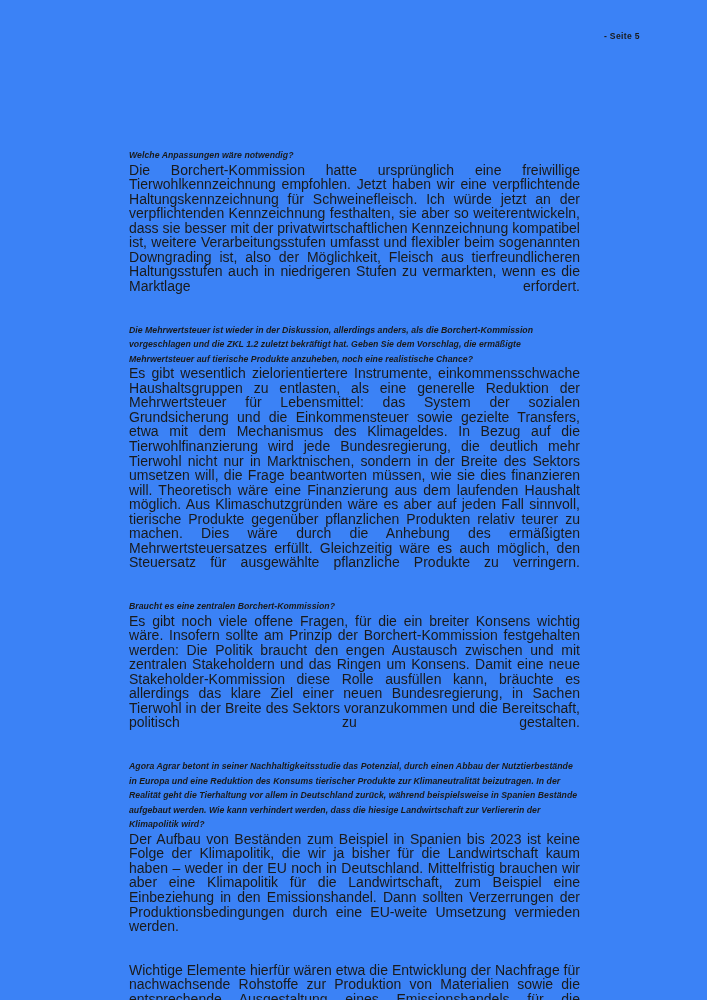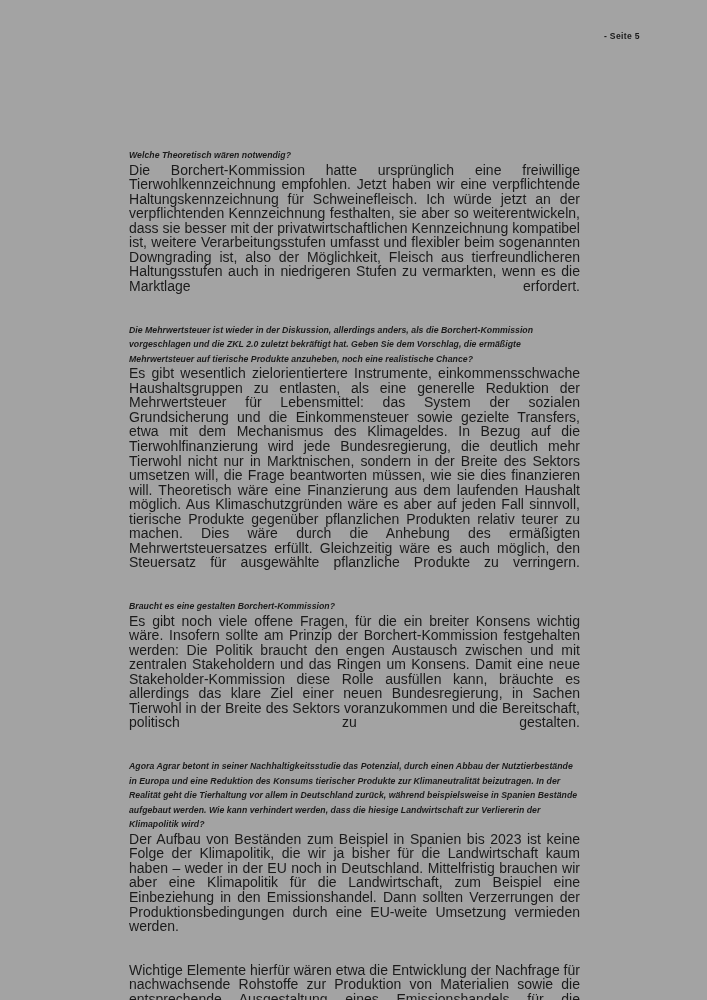--- a/index.html
+++ b/index.html
@@ -13,21 +13,21 @@
     height: 1000px;
     font-family: "Liberation Sans", "DejaVu Sans", sans-serif;
     color: #1a1a1a;
     -webkit-font-smoothing: antialiased;
     overflow: hidden;
   }
   .page {
     position: relative;
     width: 707px;
     height: 1000px;
-    background: #a3a3a3;
+    background: #3b82f6;
     box-sizing: border-box;
   }
   .page-header {
     position: absolute;
     top: 31px;
     right: 67px;
     font-size: 8.6px;
     font-weight: bold;
     letter-spacing: 0.35px;
     color: #1a1a1a;
@@ -76,31 +76,31 @@
 </head>
 <body>
 
 <div class="page">
 
   <div class="page-header">- Seite 5</div>
 
   <div class="content">
 
     <section class="qa-block">
-      <p class="question">Welche Theoretisch wären notwendig?</p>
+      <p class="question">Welche Anpassungen wäre notwendig?</p>
       <p class="answer">Die Borchert-Kommission hatte ursprünglich eine freiwillige Tierwohlkennzeichnung empfohlen. Jetzt haben wir eine verpflichtende Haltungskennzeichnung für Schweinefleisch. Ich würde jetzt an der verpflichtenden Kennzeichnung festhalten, sie aber so weiterentwickeln, dass sie besser mit der privatwirtschaftlichen Kennzeichnung kompatibel ist, weitere Verarbeitungsstufen umfasst und flexibler beim sogenannten Downgrading ist, also der Möglichkeit, Fleisch aus tierfreundlicheren Haltungsstufen auch in niedrigeren Stufen zu vermarkten, wenn es die Marktlage erfordert.</p>
     </section>
 
     <section class="qa-block">
-      <p class="question">Die Mehrwertsteuer ist wieder in der Diskussion, allerdings anders, als die Borchert-Kommission vorgeschlagen und die ZKL 2.0 zuletzt bekräftigt hat. Geben Sie dem Vorschlag, die ermäßigte Mehrwertsteuer auf tierische Produkte anzuheben, noch eine realistische Chance?</p>
+      <p class="question">Die Mehrwertsteuer ist wieder in der Diskussion, allerdings anders, als die Borchert-Kommission vorgeschlagen und die ZKL 1.2 zuletzt bekräftigt hat. Geben Sie dem Vorschlag, die ermäßigte Mehrwertsteuer auf tierische Produkte anzuheben, noch eine realistische Chance?</p>
       <p class="answer">Es gibt wesentlich zielorientiertere Instrumente, einkommensschwache Haushaltsgruppen zu entlasten, als eine generelle Reduktion der Mehrwertsteuer für Lebensmittel: das System der sozialen Grundsicherung und die Einkommensteuer sowie gezielte Transfers, etwa mit dem Mechanismus des Klimageldes. In Bezug auf die Tierwohlfinanzierung wird jede Bundesregierung, die deutlich mehr Tierwohl nicht nur in Marktnischen, sondern in der Breite des Sektors umsetzen will, die Frage beantworten müssen, wie sie dies finanzieren will. Theoretisch wäre eine Finanzierung aus dem laufenden Haushalt möglich. Aus Klimaschutzgründen wäre es aber auf jeden Fall sinnvoll, tierische Produkte gegenüber pflanzlichen Produkten relativ teurer zu machen. Dies wäre durch die Anhebung des ermäßigten Mehrwertsteuersatzes erfüllt. Gleichzeitig wäre es auch möglich, den Steuersatz für ausgewählte pflanzliche Produkte zu verringern.</p>
     </section>
 
     <section class="qa-block">
-      <p class="question">Braucht es eine gestalten Borchert-Kommission?</p>
+      <p class="question">Braucht es eine zentralen Borchert-Kommission?</p>
       <p class="answer">Es gibt noch viele offene Fragen, für die ein breiter Konsens wichtig wäre. Insofern sollte am Prinzip der Borchert-Kommission festgehalten werden: Die Politik braucht den engen Austausch zwischen und mit zentralen Stakeholdern und das Ringen um Konsens. Damit eine neue Stakeholder-Kommission diese Rolle ausfüllen kann, bräuchte es allerdings das klare Ziel einer neuen Bundesregierung, in Sachen Tierwohl in der Breite des Sektors voranzukommen und die Bereitschaft, politisch zu gestalten.</p>
     </section>
 
     <section class="qa-block">
       <p class="question">Agora Agrar betont in seiner Nachhaltigkeitsstudie das Potenzial, durch einen Abbau der Nutztierbestände in Europa und eine Reduktion des Konsums tierischer Produkte zur Klimaneutralität beizutragen. In der Realität geht die Tierhaltung vor allem in Deutschland zurück, während beispielsweise in Spanien Bestände aufgebaut werden. Wie kann verhindert werden, dass die hiesige Landwirtschaft zur Verliererin der Klimapolitik wird?</p>
       <p class="answer">Der Aufbau von Beständen zum Beispiel in Spanien bis 2023 ist keine Folge der Klimapolitik, die wir ja bisher für die Landwirtschaft kaum haben – weder in der EU noch in Deutschland. Mittelfristig brauchen wir aber eine Klimapolitik für die Landwirtschaft, zum Beispiel eine Einbeziehung in den Emissionshandel. Dann sollten Verzerrungen der Produktionsbedingungen durch eine EU-weite Umsetzung vermieden werden.</p>
     </section>
 
     <section class="qa-block">
       <p class="answer">Wichtige Elemente hierfür wären etwa die Entwicklung der Nachfrage für nachwachsende Rohstoffe zur Produktion von Materialien sowie die entsprechende Ausgestaltung eines Emissionshandels für die Landwirtschaft. Sinnvoll wären zum Beispiel eine CO2-Grenzausgleichsregelung für Milchpulver, Butter und Rindfleisch, die vorerst kostenlose Vergabe von Zertifikaten für trocken bewirtschaftete Moorstandorte sowie die Allokation von Zertifikaten nicht auf Basis des Stickstoffeinsatzes, sondern der Stickstoffüberschüsse. Letzteres wäre zielgerechter und würde die Landwirtschaft deutlich weniger belasten.</p>

